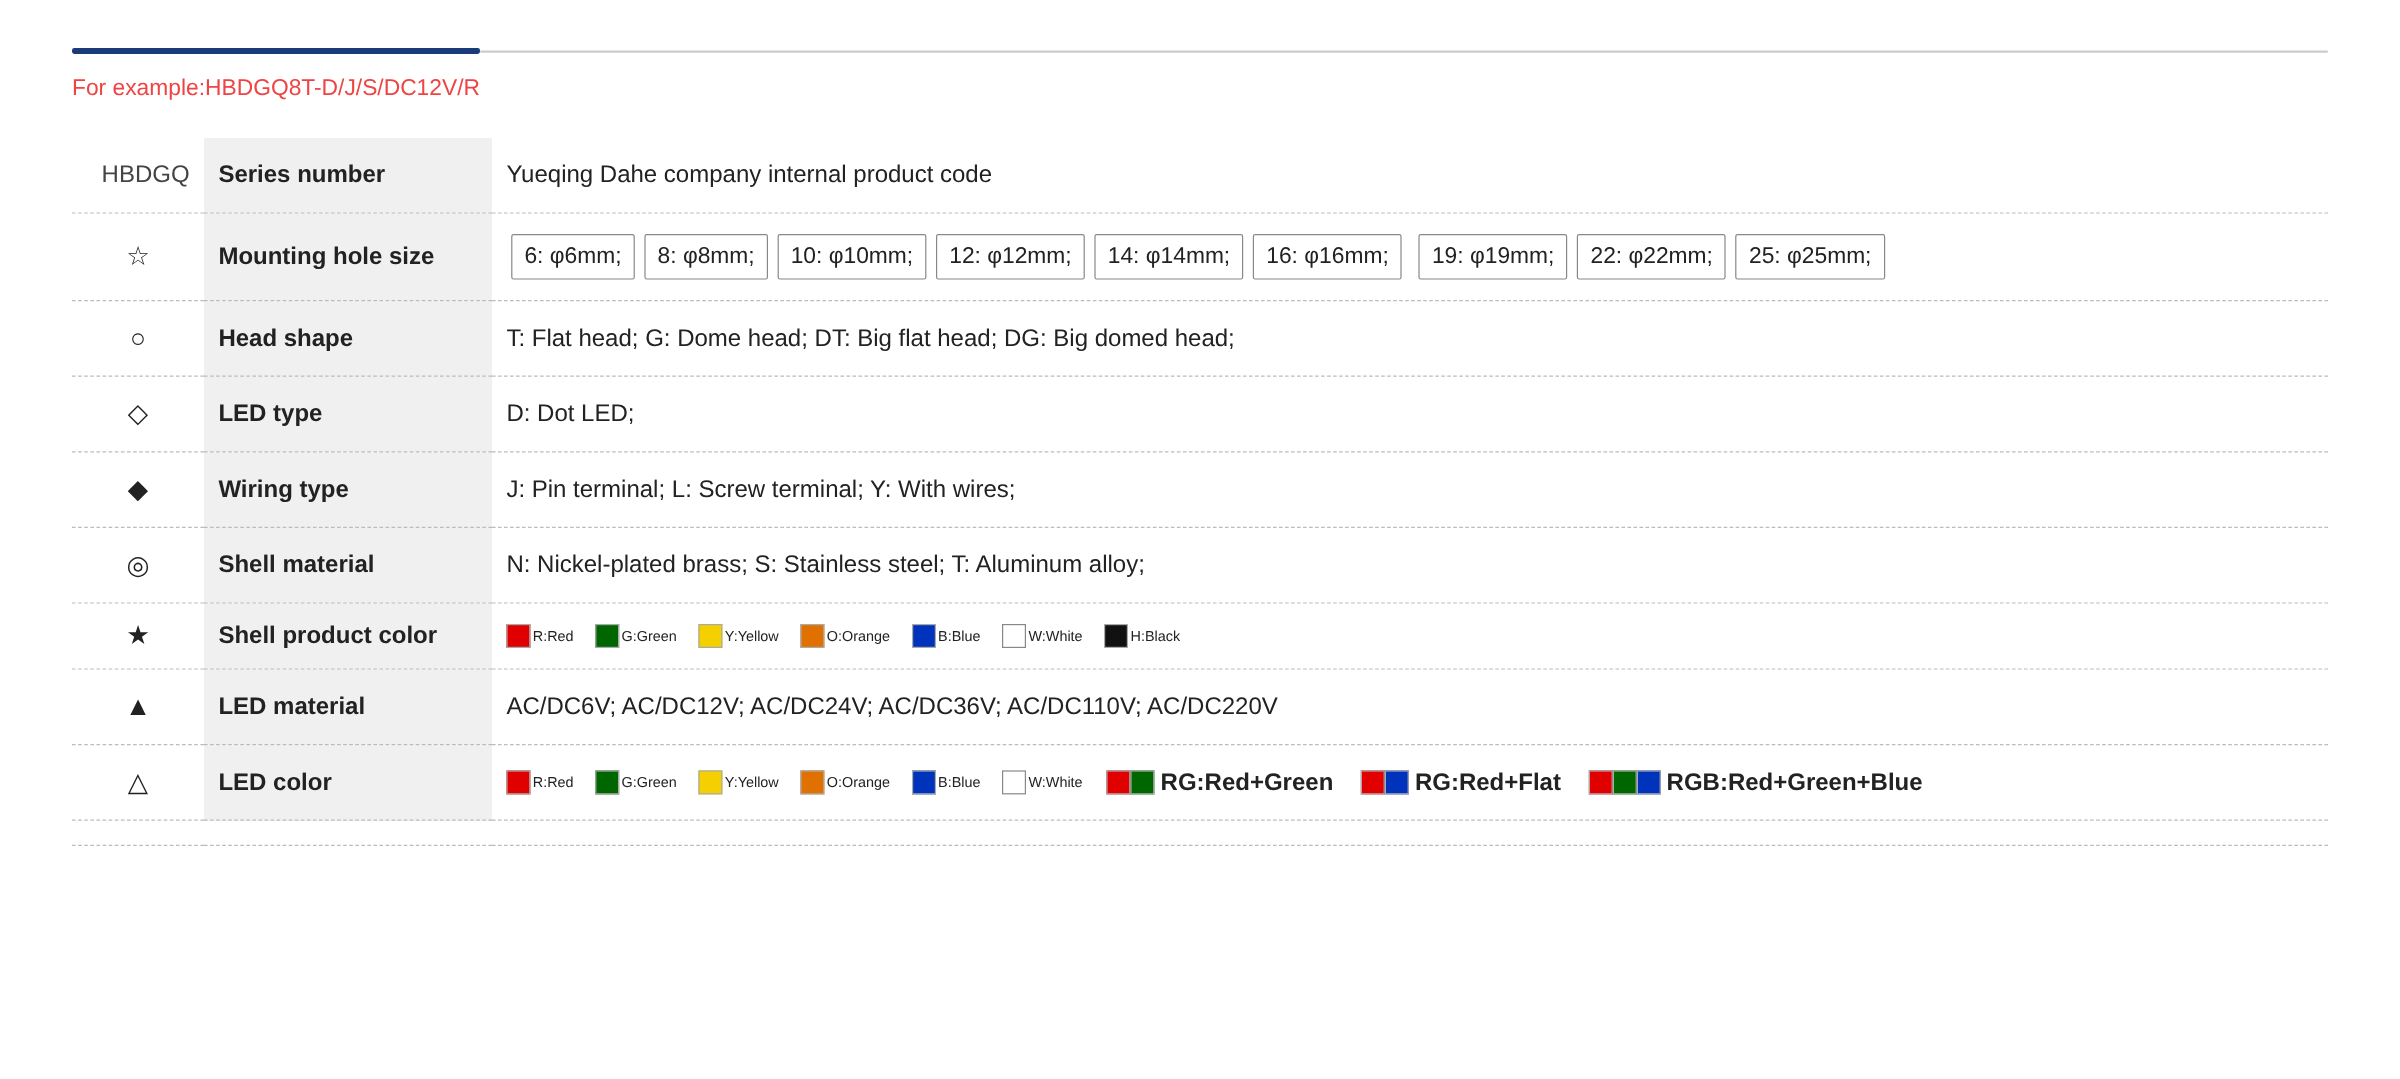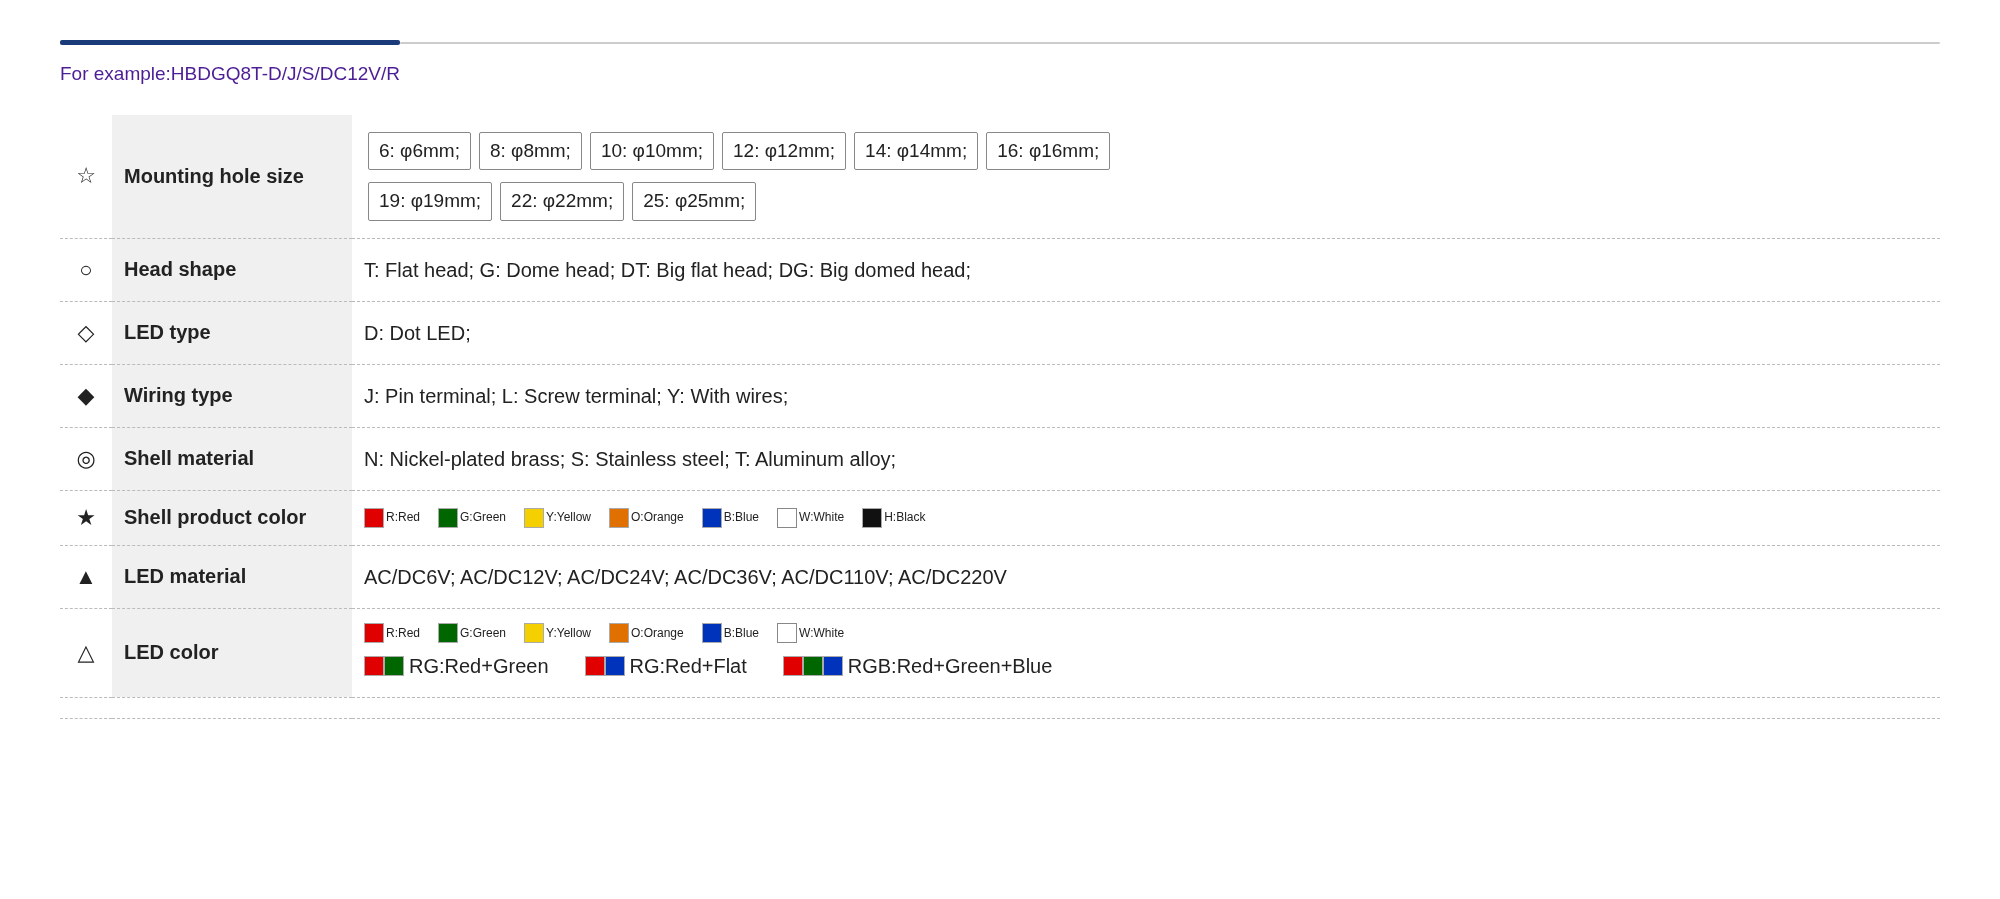--- a/index.html
+++ b/index.html
@@ -32,21 +32,21 @@
       border-radius: 2px;
     }
     .progress-bar-empty {
       height: 2px;
       flex: 1;
       background: #ccc;
       border-radius: 2px;
     }
     .example-text {
       font-size: 19px;
-      color: #4c1d95;
+      color: #ef4444;
       margin-bottom: 30px;
     }
     
     .desc-table {
       width: 100%;
       border-collapse: collapse;
     }
     .desc-table tr {
       border-bottom: 1.5px dashed #bbb;
     }
@@ -112,38 +112,49 @@
       font-size: 20px;
       color: #444;
       padding-right: 8px;
     }
     .icon-symbol {
       font-size: 22px;
       display: inline-block;
     }
     .row-span-content {
       display: flex;
-      flex-direction: column;
+      flex-direction: row;
       gap: 6px;
     }
   </style>
 </head>
 <body>
 
 <div class="title-section">
   <div class="progress-bar-container">
     <div class="progress-bar-filled"></div>
     <div class="progress-bar-empty"></div>
   </div>
   <div class="example-text">For example:HBDGQ8T-D/J/S/DC12V/R</div>
 </div>
 
 <table class="desc-table">
   <tbody id="table-body">
 
+    <tr>
+      <td class="col-icon-header">
+        <span>HBDGQ</span>
+      </td>
+      <td class="col-label header-label">
+        <span>Series number</span>
+      </td>
+      <td class="col-content">
+        <span>Yueqing Dahe company internal product code</span>
+      </td>
+    </tr>
   <tr>
         <td class="col-icon"><span class="icon-symbol">☆</span></td>
         <td class="col-label"><span>Mounting hole size</span></td>
         <td class="col-content">
           <div class="row-span-content">
             <div><span class="boxed">6: φ6mm;</span><span class="boxed">8: φ8mm;</span><span class="boxed">10: φ10mm;</span><span class="boxed">12: φ12mm;</span><span class="boxed">14: φ14mm;</span><span class="boxed">16: φ16mm;</span></div>
             <div><span class="boxed">19: φ19mm;</span><span class="boxed">22: φ22mm;</span><span class="boxed">25: φ25mm;</span></div>
           </div>
         </td>
       </tr>
@@ -232,21 +243,21 @@
       </span>
               <span class="color-entry">
         <span class="color-swatch" style="background:#0033bb;border:1px solid #aaa;"></span>
         <span>B:Blue</span>
       </span>
               <span class="color-entry">
         <span class="color-swatch" style="background:#ffffff;border:1px solid #888;"></span>
         <span>W:White</span>
       </span>
             </div>
-            <div style="display:flex;flex-wrap:wrap;align-items:flex-start;gap:18px;">
+            <div style="display:flex;flex-wrap:wrap;align-items:flex-start;gap:5px;font-weight:bold;">
               <span class="color-entry-double">
                 <span class="color-swatch" style="background:#e00000;border:1px solid #aaa;margin-right:0;"></span>
                 <span class="color-swatch" style="background:#006600;border:1px solid #aaa;margin-right:0;"></span>
                 <span style="margin-left:5px;">RG:Red+Green</span>
               </span>
               <span class="color-entry-double">
                 <span class="color-swatch" style="background:#e00000;border:1px solid #aaa;margin-right:0;"></span>
                 <span class="color-swatch" style="background:#0033bb;border:1px solid #aaa;margin-right:0;"></span>
                 <span style="margin-left:5px;">RG:Red+Flat</span>
               </span>

